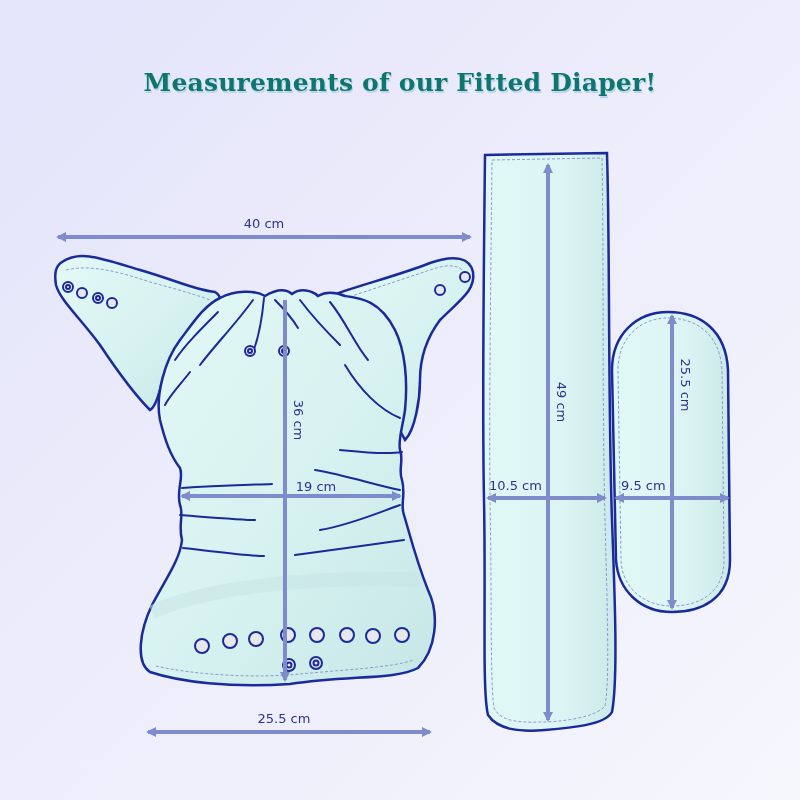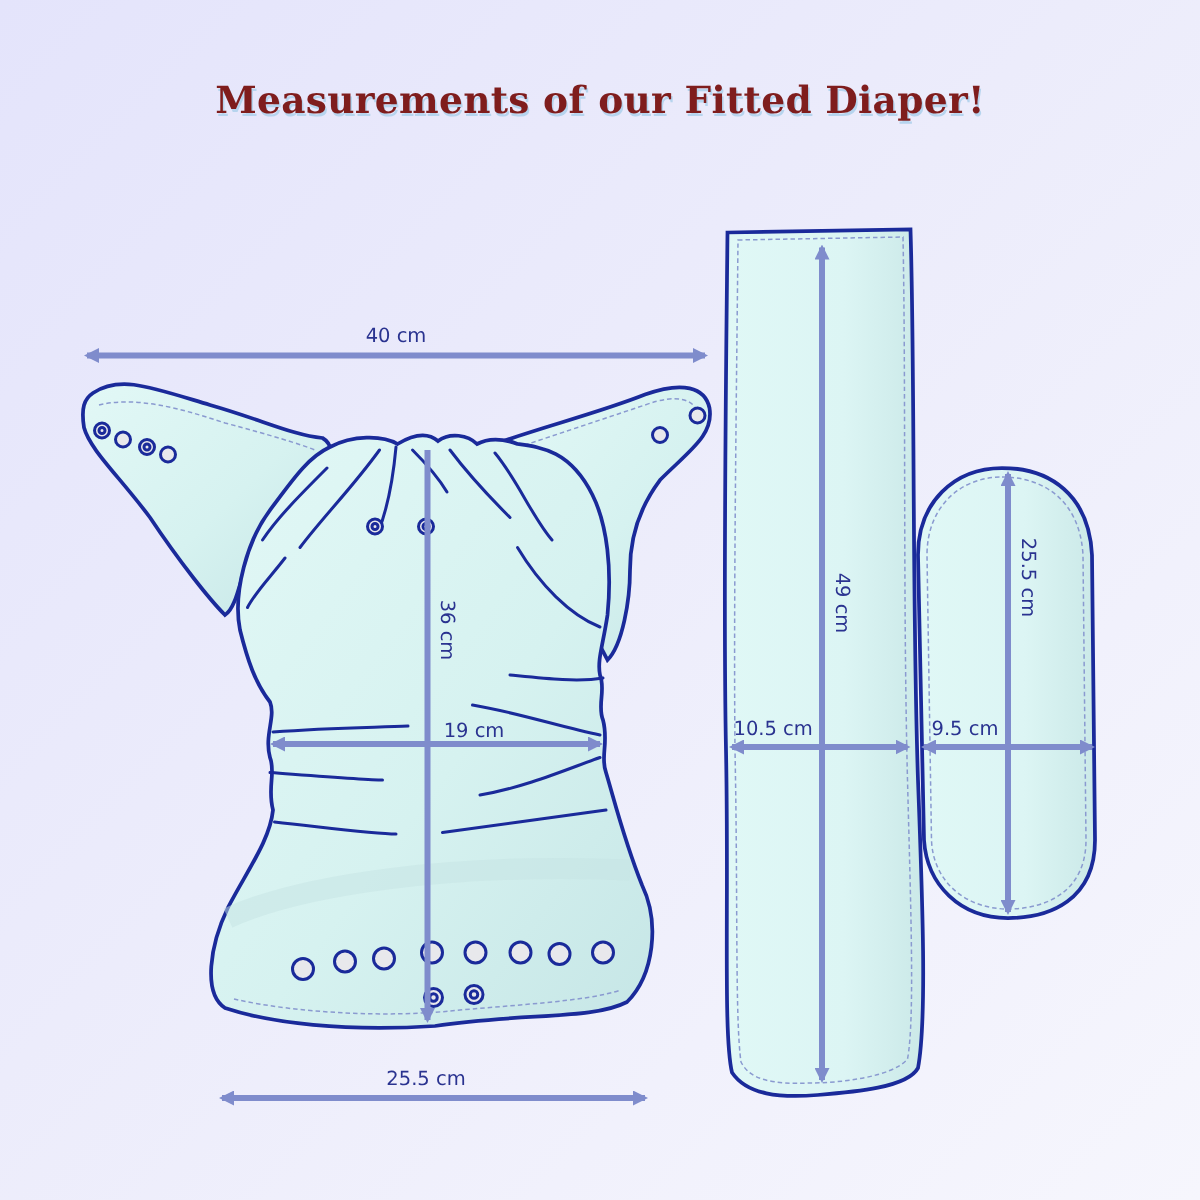--- a/index.html
+++ b/index.html
@@ -3,25 +3,25 @@
   <meta charset="utf-8">
   <style>
     html, body { margin: 0; padding: 0; }
     body {
       width: 800px; height: 800px; overflow: hidden;
       background: linear-gradient(135deg, #e4e4fb 0%, #ececfb 45%, #f6f6fd 100%);
       font-family: "DejaVu Sans", sans-serif;
       position: relative;
     }
     .title {
-      position: absolute; left: 0; top: 52px; width: 800px;
+      position: absolute; left: 0; top: 68px; width: 800px;
       text-align: center;
       font-family: "DejaVu Serif", serif;
       font-size: 25px; font-weight: bold;
-      color: #7f1d1d;
+      color: #0f766e;
       text-shadow: 1px 2px 0 #b6d4ee;
       letter-spacing: 0.2px;
     }
     svg.stage { position: absolute; left: 0; top: 0; }
     .lbl { font-family: "DejaVu Sans", sans-serif; font-size: 13px; fill: #2a3390; }
   </style>
 </head>
 <body>
 
 <div class="title">Measurements of our Fitted Diaper!</div>

